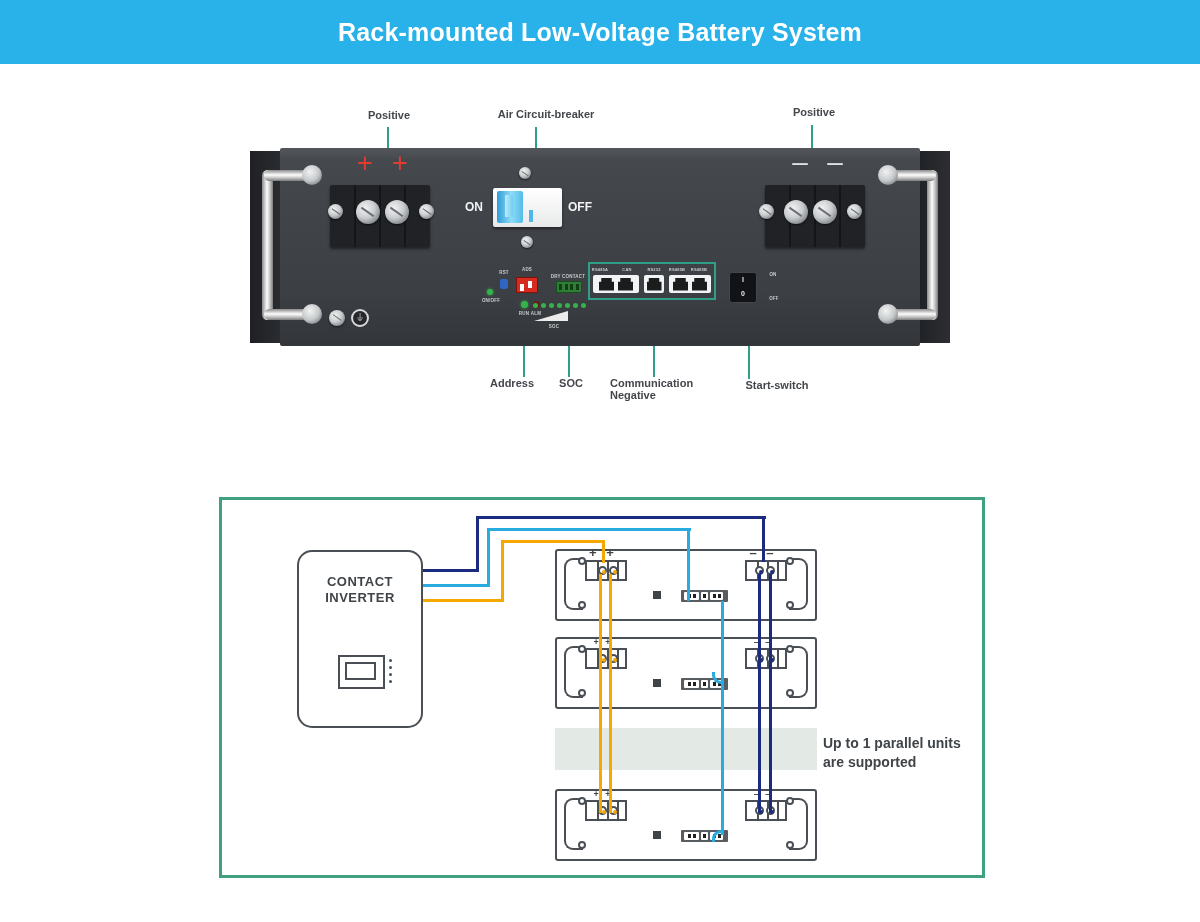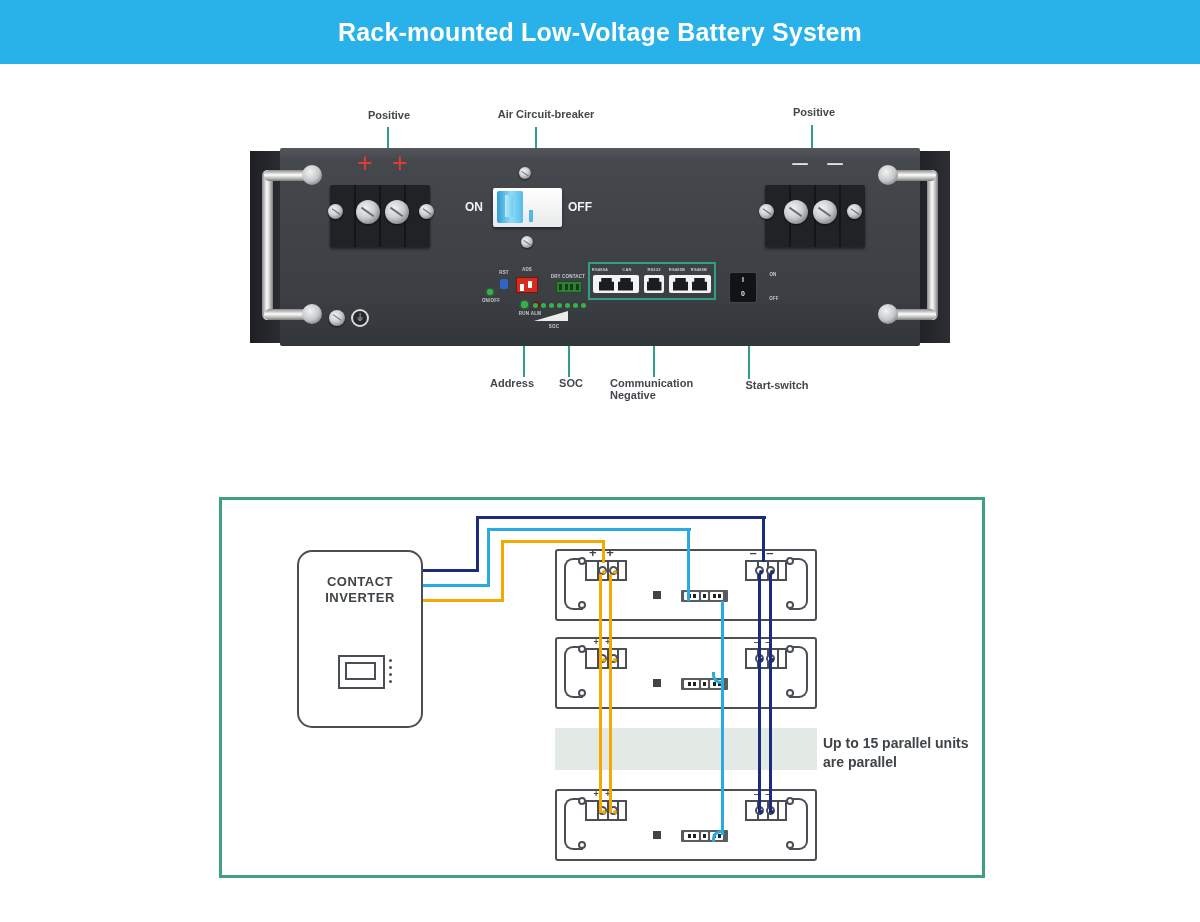--- a/index.html
+++ b/index.html
@@ -318,22 +318,22 @@
           </div>
         <div class="pg" style="width:13px;">
             <div class="mp"></div>
             <div class="mp"></div>
           </div>
       </div>
     </div>
 
     <div class="band"></div>
     <div class="note">
-      <div>Up to 15 parallel units</div>
-      <div>are parallel</div>
+      <div>Up to 1 parallel units</div>
+      <div>are supported</div>
     </div>
 
     <div class="batt" style="top:789px;">
       <div class="bhandle bh-l"></div>
       <div class="knob" style="left:21px;top:6px;"></div>
       <div class="knob" style="left:21px;top:50px;"></div>
       <div class="bhandle bh-r"></div>
       <div class="knob" style="right:21px;top:6px;"></div>
       <div class="knob" style="right:21px;top:50px;"></div>
       <span class="pairlbl pair-sm" style="left:46px;">+ +</span>

